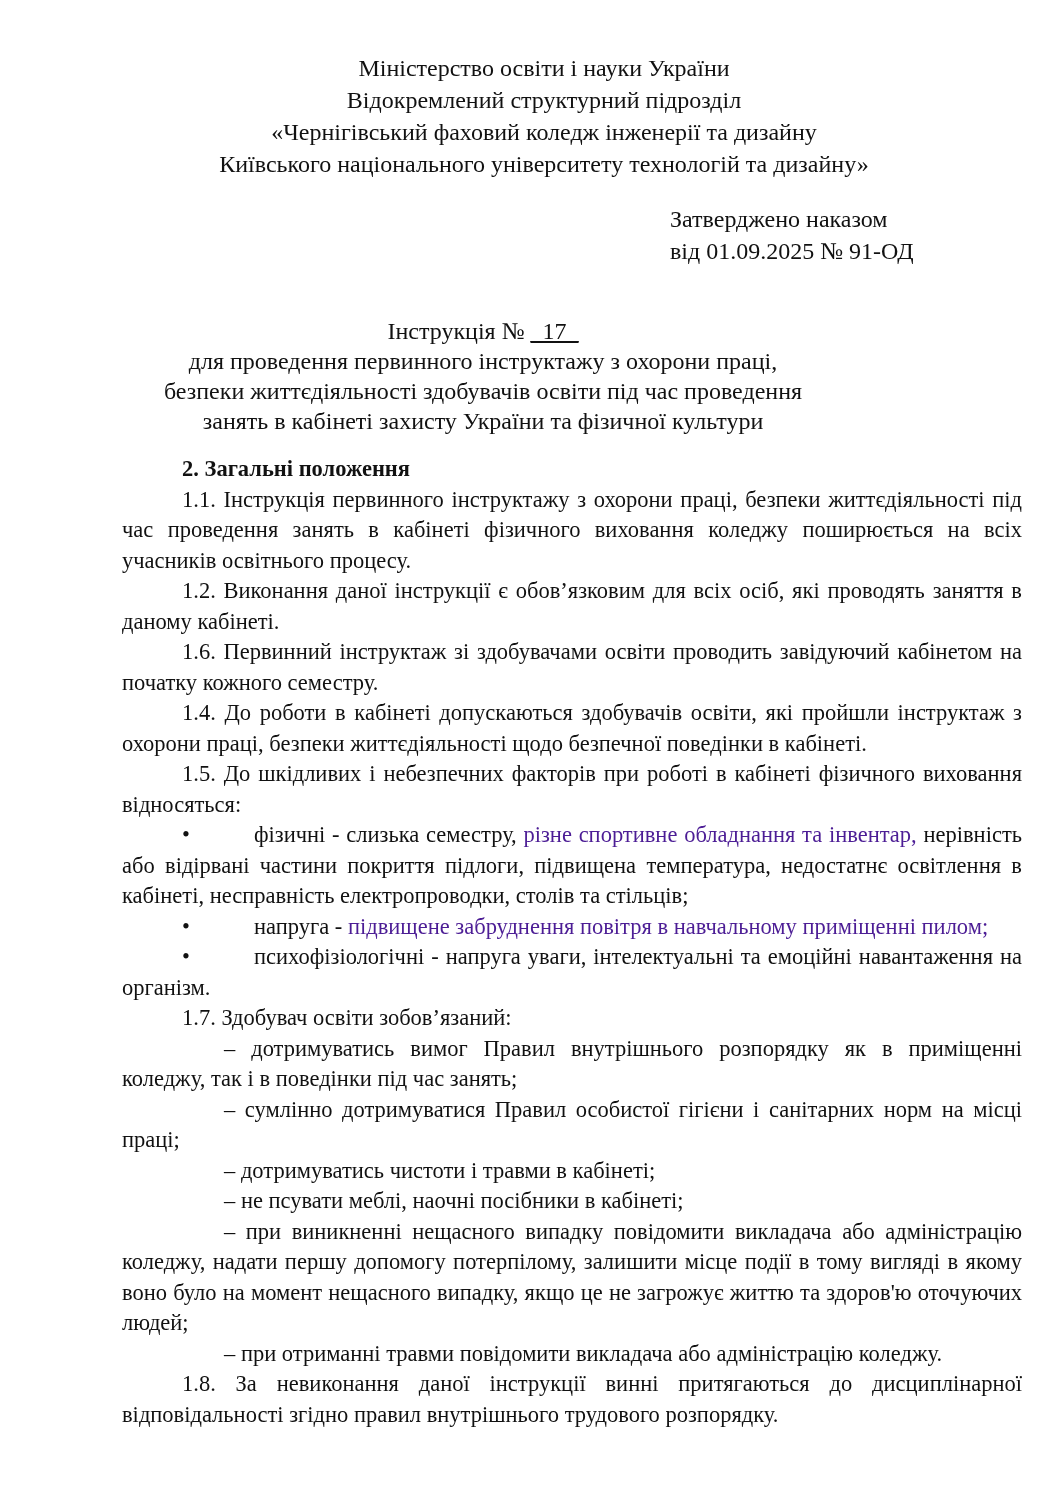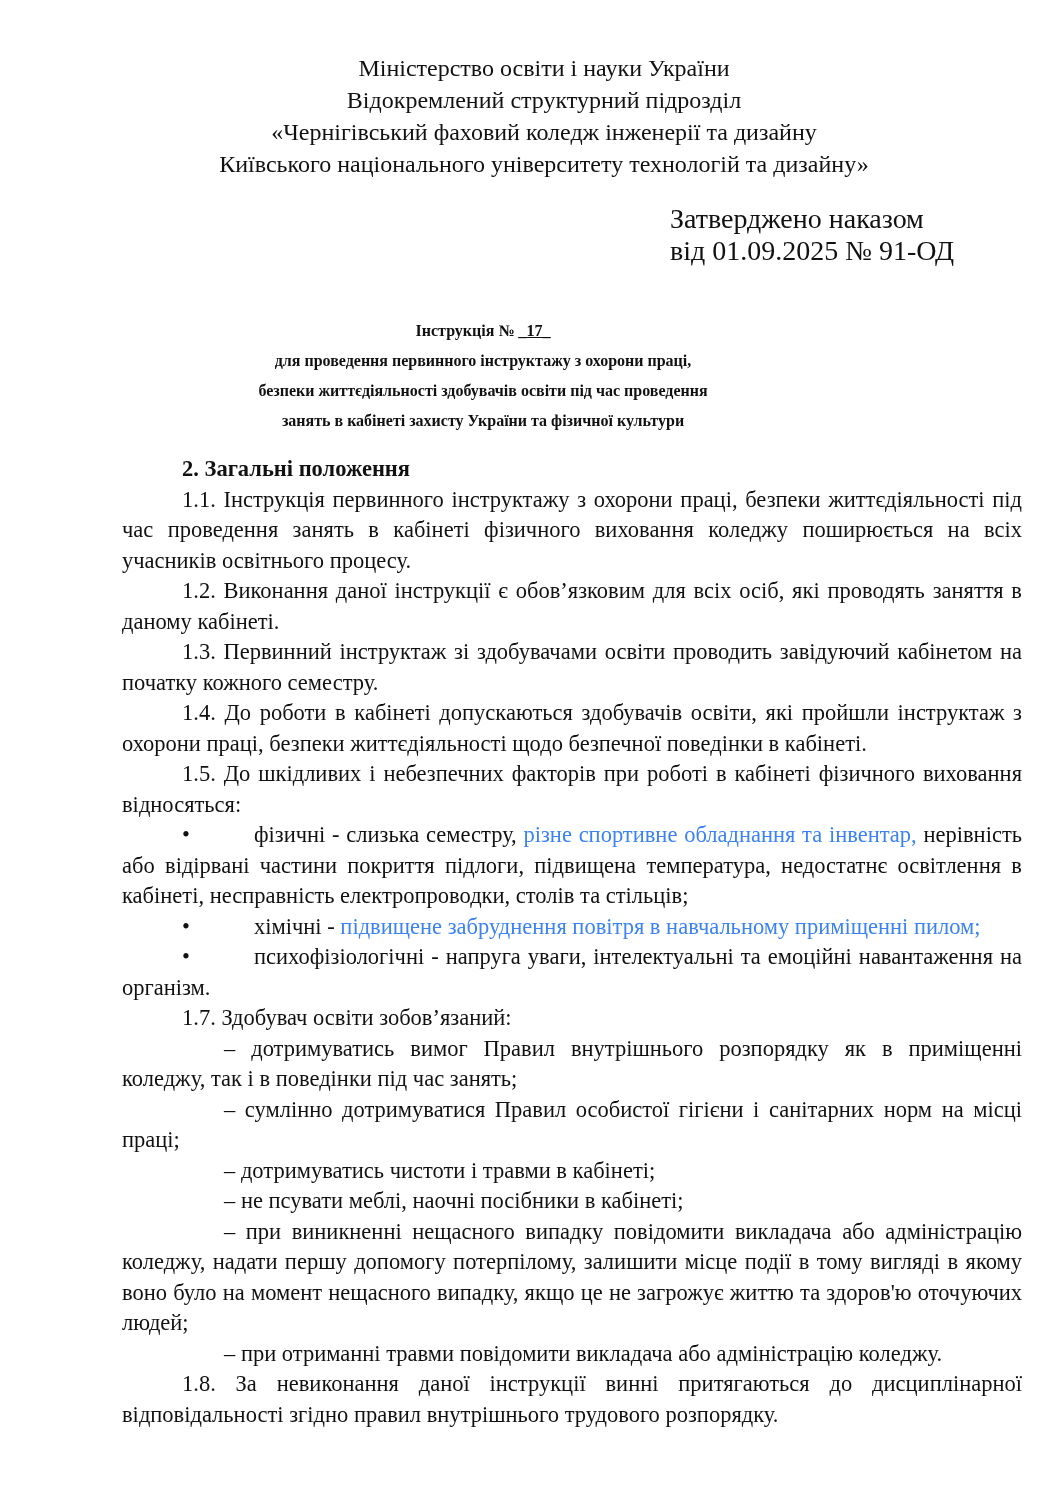--- a/index.html
+++ b/index.html
@@ -4,31 +4,31 @@
 <style>
   html, body { margin: 0; padding: 0; background: #ffffff; }
   body {
     width: 1058px; height: 1497px; position: relative; overflow: hidden;
     font-family: "Liberation Serif", "DejaVu Serif", serif;
     color: #111111;
   }
   .page { position: absolute; left: 15px; top: 0; width: 1058px; height: 1497px; }
   .hdr { position: absolute; left: 0; width: 1058px; text-align: center; font-size: 24px; line-height: 32px; }
   .hdr1 { top: 52px; }
-  .approval { position: absolute; left: 655px; top: 203px; font-size: 28px; line-height: 32px; }
-  .title-block { position: absolute; left: 0; width: 936px; top: 316px; text-align: center; font-weight: bold; font-size: 16px; line-height: 30px; }
+  .approval { position: absolute; left: 655px; top: 203px; font-size: 24px; line-height: 32px; }
+  .title-block { position: absolute; left: 0; width: 936px; top: 316px; text-align: center; font-weight: normal; font-size: 24px; line-height: 30px; }
   .u { text-decoration: underline; }
   .body-text { position: absolute; left: 107px; top: 454px; width: 900px; font-size: 22.5px; line-height: 30.5px; }
   .body-text p { margin: 0; text-align: justify; }
   .sec-head { font-weight: bold; margin-left: 60px !important; }
   .ind { text-indent: 60px; }
   .bullet { text-indent: 60px; }
   .bullet .bdot { display: inline-block; width: 72px; text-indent: 0; }
   .dash { text-indent: 102px; }
-  .gray { color: #3b82f6; }
+  .gray { color: #4c1d95; }
 </style>
 </head>
 <body>
 
 <div class="page">
 
   <div class="hdr hdr1">
     <div>Міністерство освіти і науки України</div>
     <div>Відокремлений структурний підрозділ</div>
     <div>«Чернігівський фаховий  коледж інженерії та дизайну</div>
@@ -44,26 +44,26 @@
     <div><span>Інструкція № </span><span class="u">_17_</span></div>
     <div>для проведення первинного інструктажу з охорони праці,</div>
     <div>безпеки життєдіяльності здобувачів освіти під час проведення</div>
     <div>занять в  кабінеті захисту України та фізичної культури</div>
   </div>
 
   <div class="body-text">
     <p class="sec-head">2. Загальні положення</p>
     <p class="ind">1.1. Інструкція первинного інструктажу з охорони праці, безпеки життєдіяльності під час проведення занять в кабінеті фізичного виховання коледжу поширюється на всіх учасників освітнього процесу.</p>
     <p class="ind">1.2. Виконання даної інструкції є обов’язковим для всіх осіб, які проводять заняття в даному кабінеті.</p>
-    <p class="ind">1.3.  Первинний інструктаж зі здобувачами освіти проводить завідуючий кабінетом на початку кожного семестру.</p>
+    <p class="ind">1.6.  Первинний інструктаж зі здобувачами освіти проводить завідуючий кабінетом на початку кожного семестру.</p>
     <p class="ind">1.4. До роботи в кабінеті допускаються здобувачів освіти, які пройшли інструктаж з охорони праці, безпеки життєдіяльності щодо безпечної поведінки в кабінеті.</p>
     <p class="ind">1.5. До шкідливих і небезпечних факторів при роботі в кабінеті фізичного виховання відносяться:</p>
 
     <p class="bullet"><span class="bdot">•</span><span>фізичні - слизька семестру, </span><span class="gray">різне спортивне обладнання та інвентар,</span><span> нерівність або відірвані частини покриття підлоги,  підвищена температура, недостатнє освітлення в кабінеті, несправність електропроводки, столів та стільців;</span></p>
-    <p class="bullet"><span class="bdot">•</span><span>хімічні - </span><span class="gray">підвищене забруднення повітря в навчальному приміщенні пилом;</span></p>
+    <p class="bullet"><span class="bdot">•</span><span>напруга - </span><span class="gray">підвищене забруднення повітря в навчальному приміщенні пилом;</span></p>
     <p class="bullet"><span class="bdot">•</span><span>психофізіологічні - напруга уваги, інтелектуальні та емоційні навантаження на організм.</span></p>
 
     <p class="ind">1.7.    Здобувач освіти зобов’язаний:</p>
     <p class="dash">–  дотримуватись вимог Правил внутрішнього розпорядку як в приміщенні коледжу, так і в поведінки під час занять;</p>
     <p class="dash">–  сумлінно дотримуватися Правил особистої гігієни і санітарних норм на місці праці;</p>
     <p class="dash">–  дотримуватись чистоти і травми в кабінеті;</p>
     <p class="dash">–  не псувати меблі, наочні посібники в кабінеті;</p>
     <p class="dash">– при виникненні нещасного випадку повідомити викладача або адміністрацію коледжу, надати першу допомогу потерпілому, залишити місце події в тому вигляді в якому воно було на момент нещасного випадку, якщо це не загрожує життю та здоров'ю оточуючих людей;</p>
     <p class="dash">–  при отриманні травми повідомити викладача або адміністрацію коледжу.</p>
     <p class="ind">1.8. За невиконання даної інструкції винні притягаються до дисциплінарної відповідальності згідно правил внутрішнього трудового розпорядку.</p>

